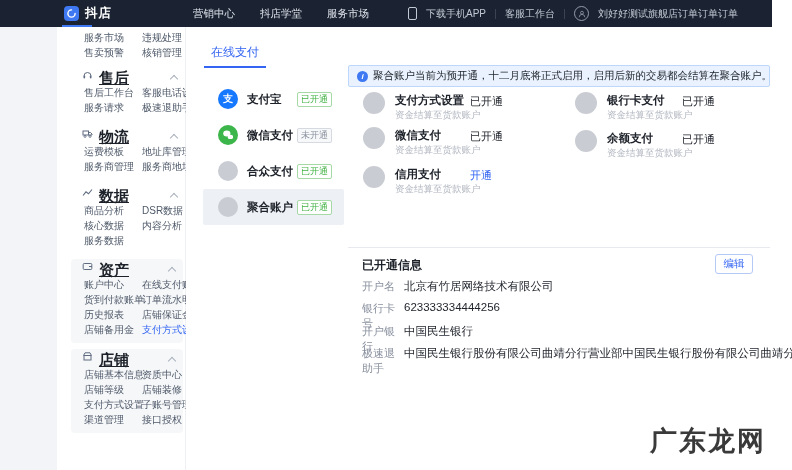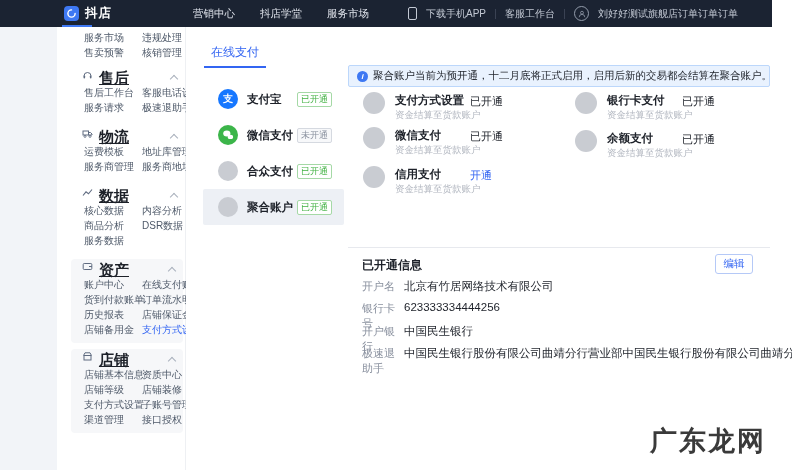--- a/index.html
+++ b/index.html
@@ -163,26 +163,26 @@
   </div>
 
   <div class="shead mt13">
     <svg width="11" height="11" viewBox="0 0 11 11">
         <polyline points="1,8.5 4,4.8 6.5,6.8 10,2.5" fill="none" stroke="#5f6b80" stroke-width="1.1"></polyline>
       </svg>
     <span>数据</span>
     <span class="chev"></span>
   </div>
   <div class="srow">
+    <span class="c1">商品分析</span>
+    <span>DSR数据</span>
+  </div>
+  <div class="srow">
     <span class="c1">核心数据</span>
     <span>内容分析</span>
-  </div>
-  <div class="srow">
-    <span class="c1">商品分析</span>
-    <span>DSR数据</span>
   </div>
   <div class="srow">
     <span class="c1">服务数据</span>
     <span></span>
   </div>
 
   <div class="panel p1">
     <div class="shead">
       <svg width="11" height="11" viewBox="0 0 11 11">
           <rect x="1.2" y="2.5" width="8.6" height="6" rx="1" fill="none" stroke="#5f6b80" stroke-width="1"></rect>

